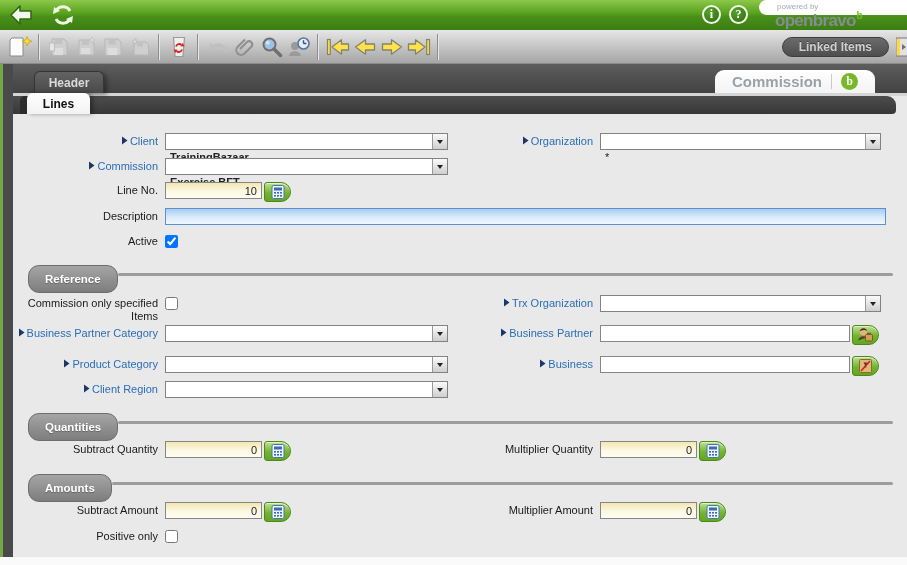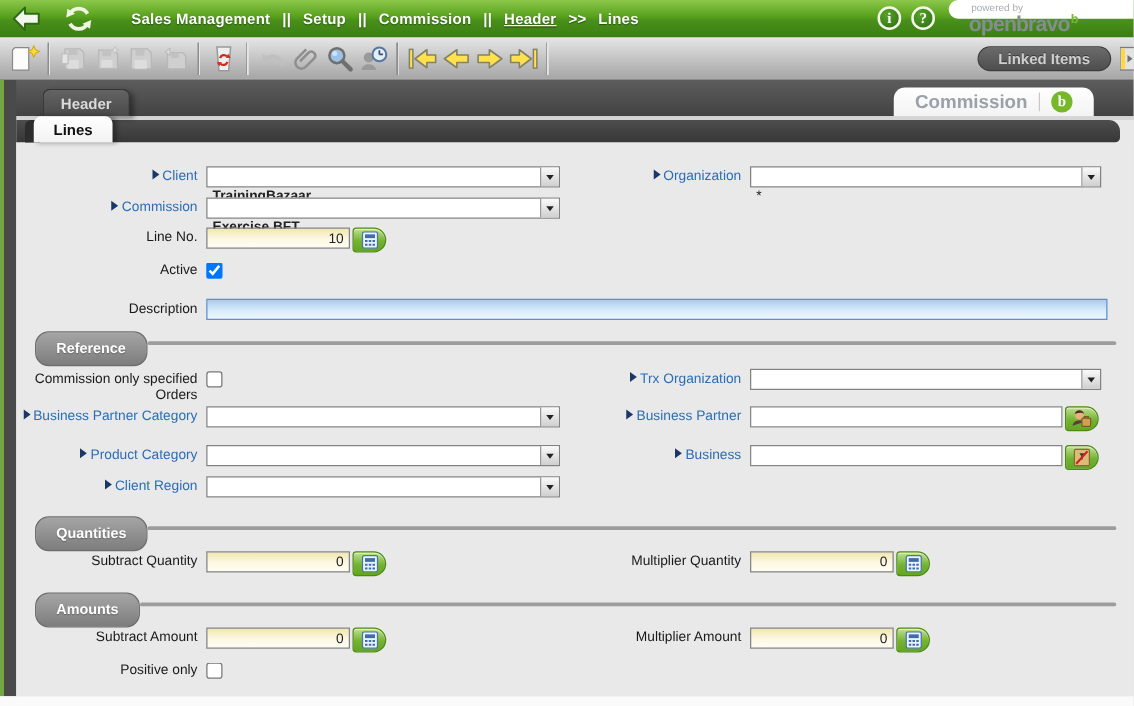--- a/index.html
+++ b/index.html
@@ -122,21 +122,21 @@
   .lbl.link { color:#2b6db8; cursor:pointer; }
   .link-ic { display:inline-block; margin-right:2px; }
   .fld { display:flex; align-items:flex-start; }
   
   .txt {
     height:17px; border:1px solid #868686; font-family:"Liberation Sans",sans-serif;
     font-size:11px; padding:0 4px; color:#222; background:#fff; outline:none;
   }
   .yellow { background:linear-gradient(#f2e7b0, #fcf8e3 55%, #fffdf2); }
   .bluefld { background:linear-gradient(#a9ccee, #d9ebfb 55%, #eff7ff); border-color:#5a8fd0; }
-  .num { text-align:right; width:115px; }
+  .num { text-align:right; width:97px; }
   .wide { width:250px; }
   .desc { width:721px; }
   
   .select {
     width:283px; height:17px; border:1px solid #828282; background:#fff;
     display:flex; cursor:pointer;
   }
   .select.w281 { width:281px; }
   .select .val { flex:1; font-size:11px; padding:17px 4px; color:#222; white-space:nowrap; overflow:hidden; }
   .select .val.bold { font-weight:bold; }
@@ -173,31 +173,20 @@
       <path d="M12 3 L3 12 L12 21 L12 16 L23 16 L23 8 L12 8 Z" fill="#f2f8ec" stroke="#2f6b14" stroke-width="1.6" stroke-linejoin="round"></path>
     </svg>
   </div>
   <div class="gb-icon refresh-ic">
     <svg width="24" height="24" viewBox="0 0 24 24" fill="none">
       <path d="M19 8 A8 8 0 0 0 5 8" stroke="#eef6e2" stroke-width="3"></path>
       <polygon points="3,4 9,8 2,11" fill="#eef6e2"></polygon>
       <path d="M5 16 A8 8 0 0 0 19 16" stroke="#eef6e2" stroke-width="3"></path>
       <polygon points="21,20 15,16 22,13" fill="#eef6e2"></polygon>
     </svg>
-  </div>
-  <div class="breadcrumb">
-    <span>Sales Management</span>
-    <span>||</span>
-    <span>Setup</span>
-    <span>||</span>
-    <span>Commission</span>
-    <span>||</span>
-    <span class="bc-link">Header</span>
-    <span>&gt;&gt;</span>
-    <span>Lines</span>
   </div>
   <div class="round-ic info-ic">i</div>
   <div class="round-ic help-ic">?</div>
   <div class="logo-plate">
     <span class="powered">powered by</span>
     <span class="brand">openbravo</span><span class="brand-sup">b</span>
   </div>
 </div>
 
 <div class="toolbar">
@@ -390,43 +379,43 @@
               <rect x="6" y="10" width="2" height="1.6"></rect>
               <rect x="9" y="10" width="2" height="1.6"></rect>
           </g>
         </svg>
       </div>
     </div>
     <div class="lbl"></div>
       <div class="fld"></div>
   </div>
 
-  <div class="row h31">
-    <div class="lbl">Active</div>
-    <div class="fld">
-      <input type="checkbox" class="cb" checked="" style="">
-    </div>
-    <div class="lbl"></div>
-      <div class="fld"></div>
-  </div>
-
   <div class="row h25">
     <div class="lbl">Description</div>
     <div class="fld" style="grid-column:2 / 5;">
       <input class="txt bluefld desc" value="" style="">
     </div>
   </div>
 
+  <div class="row h31">
+    <div class="lbl">Active</div>
+    <div class="fld">
+      <input type="checkbox" class="cb" checked="" style="">
+    </div>
+    <div class="lbl"></div>
+      <div class="fld"></div>
+  </div>
+
   <div class="section h31">
     <div class="pill">Reference</div>
     <div class="rule"></div>
   </div>
 
   <div class="row h30">
-    <div class="lbl">Commission only specified Orders</div>
+    <div class="lbl">Commission only specified Items</div>
     <div class="fld">
       <input type="checkbox" class="cb" style="">
     </div>
     <div class="lbl link">
       <span class="link-ic"><svg width="7" height="9">
             <path d="M1 8.5 L1 .5 L6.5 4.5 Z" fill="#1b3768"></path>
           </svg></span><span>Trx Organization</span>
     </div>
     <div class="fld">
       <div class="select w281">

